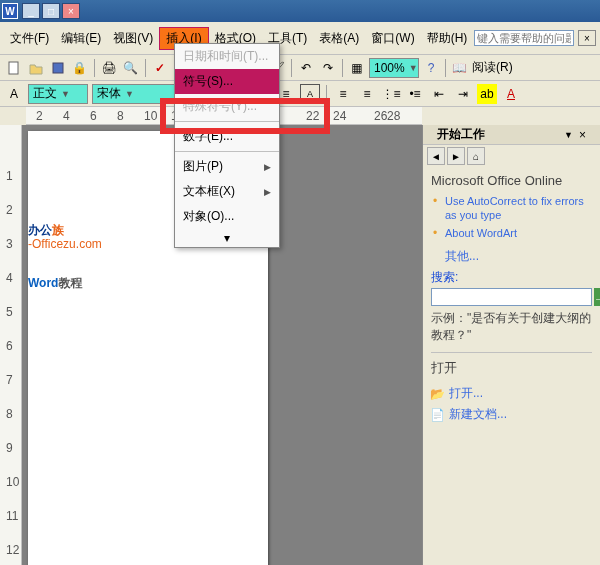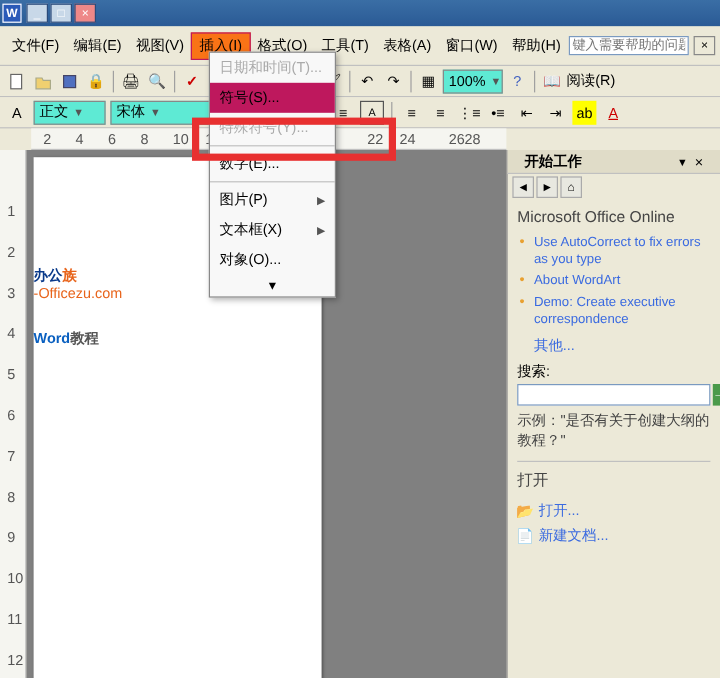--- a/index.html
+++ b/index.html
@@ -48,21 +48,21 @@
 .tp-head .close{cursor:pointer;margin-left:6px}
 .tp-nav{height:22px;display:flex;align-items:center;padding:0 4px;gap:2px}
 .tp-nav .nbtn{width:18px;height:18px;border:1px solid #aaa;background:#e8e8e0;display:flex;align-items:center;justify-content:center;cursor:pointer;font-size:10px}
 .tp-body{padding:6px 8px;font-family:"Courier New",monospace}
 .tp-h{color:#444;margin-bottom:6px;font-size:13px}
 .tp-list{list-style:none;margin-bottom:8px}
 .tp-list li{padding-left:14px;position:relative;margin-bottom:4px}
 .tp-list li:before{content:"•";position:absolute;left:2px;color:#e8a030}
 .tp-list a{color:#3a6ae0;text-decoration:none;cursor:pointer;font-size:11px}
 .tp-search{margin:4px 0}
-.tp-search label{display:block;color:#000000;margin-bottom:2px}
+.tp-search label{display:block;color:#1d4ed8;margin-bottom:2px}
 .tp-search .row{display:flex;gap:2px}
 .tp-search input{flex:1;border:1px solid #7a9ac0;height:18px;padding:0 2px}
 .tp-search .go{width:18px;height:18px;background:#4a9a4a;color:#fff;display:flex;align-items:center;justify-content:center;cursor:pointer;font-size:11px}
 .tp-ex{font-size:11px;color:#444;margin:4px 0 8px}
 .tp-sec{border-top:1px solid #c0c0c0;padding-top:6px;margin-top:6px}
 .tp-sec h4{font-size:13px;color:#444;font-weight:normal;margin-bottom:6px}
 .tp-link{display:flex;align-items:center;gap:4px;padding:2px 0;color:#3a6ae0;cursor:pointer;font-size:11px}
 .tp-link .ico{width:14px;height:14px;display:inline-flex;align-items:center;justify-content:center}
 svg{display:block}
 </style>
@@ -216,21 +216,20 @@
     <div class="tp-nav">
       <div class="nbtn">◄</div>
       <div class="nbtn">►</div>
       <div class="nbtn">⌂</div>
     </div>
     <div class="tp-body">
       <div class="tp-h">Microsoft Office Online</div>
       <ul class="tp-list">
         <li><a>Use AutoCorrect to fix errors as you type</a></li>
         <li><a>About WordArt</a></li>
-        <li><a>Demo: Create executive correspondence</a></li>
       </ul>
       <div class="sub" style="color:#3a6ae0;padding-left:14px;cursor:pointer">其他...</div>
       <div class="tp-search">
         <label>搜索:</label>
         <div class="row">
           <input style="">
           <div class="go">→</div>
         </div>
       </div>
       <div class="tp-ex"><span>示例：</span><span>"是否有关于创建大纲的教程？"</span></div>

